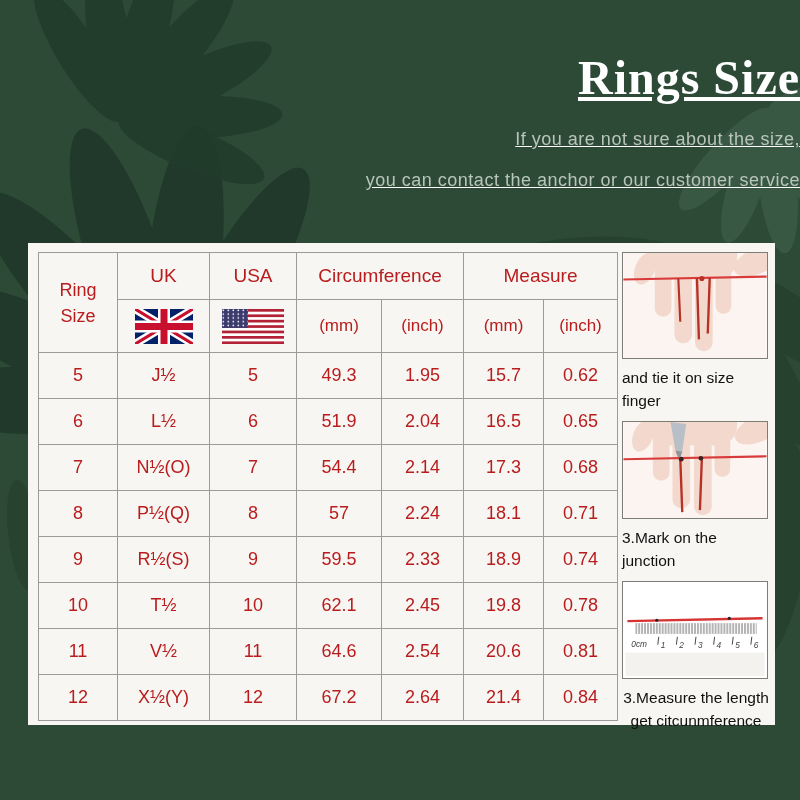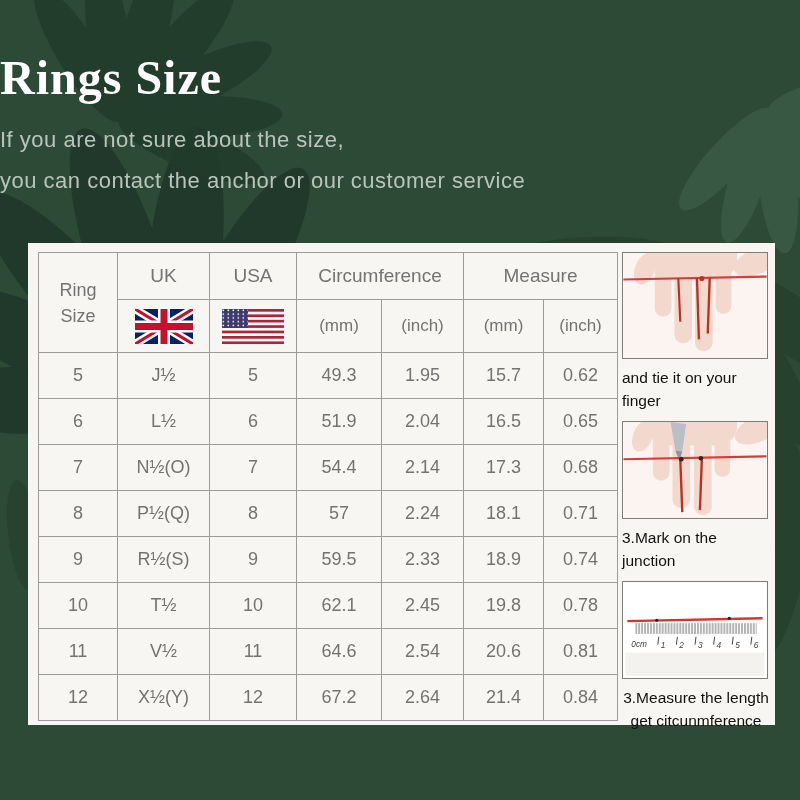--- a/index.html
+++ b/index.html
@@ -2,35 +2,35 @@
 <html><head>
 <meta charset="utf-8">
 <style>
   html,body{margin:0;padding:0;}
   body{
     width:800px;height:800px;position:relative;overflow:hidden;
     background:#2d4a37;
     font-family:"Liberation Sans","DejaVu Sans",sans-serif;
   }
   .leaves{position:absolute;left:0;top:0;width:800px;height:800px;}
-  .hero{position:absolute;left:0;top:0;width:800px;text-align:left;color:#fff;}
+  .hero{position:absolute;left:0;top:0;width:800px;text-align:right;color:#fff;text-decoration:underline;}
   .hero-title{
     margin-top:50px;
     font-family:"Liberation Serif","DejaVu Serif",serif;
     font-size:48px;font-weight:700;letter-spacing:1px;color:#ffffff;
   }
-  .hero-sub{margin-top:14px;font-size:22px;line-height:41px;color:#b9c4ba;letter-spacing:.5px;}
+  .hero-sub{margin-top:14px;font-size:18px;line-height:41px;color:#b9c4ba;letter-spacing:.5px;}
   .panel{
     position:absolute;left:28px;top:243px;width:747px;height:482px;
     background:#f7f6f3;
   }
   table.sizes{
     position:absolute;left:10px;top:9px;
     border-collapse:collapse;table-layout:fixed;
-    font-size:18px;color:#737373;
+    font-size:18px;color:#b91c1c;
   }
   table.sizes th,table.sizes td{
     border:1px solid #9b9b9b;text-align:center;vertical-align:middle;
     font-weight:400;padding:0;
   }
   .c-ring{width:79px}.c-uk{width:92px}.c-usa{width:87px}
   .c-cmm{width:85px}.c-cin{width:82px}.c-dmm{width:80px}.c-din{width:74px}
   tr.hr1 th{height:46px;font-size:19px;}
   tr.hr2 th{height:52px;font-size:17px;margin-left:15px;}
   tbody td{height:45px;}
@@ -224,21 +224,21 @@
         <rect x="73" y="12" width="18" height="88" rx="9"></rect>
         <rect x="94" y="10" width="16" height="52" rx="8"></rect>
       </g>
       <line x1="0" y1="27" x2="146" y2="24" stroke="#d93b3b" stroke-width="2.2"></line>
       <path d="M75,26 L77,88" stroke="#b63227" stroke-width="2.4" fill="none"></path>
       <path d="M88,25 L86,82" stroke="#b63227" stroke-width="2.4" fill="none"></path>
       <path d="M56,26 L58,70" stroke="#b63227" stroke-width="2.2" fill="none"></path>
       <circle cx="80" cy="26" r="2.6" fill="#b63227"></circle>
     </svg>
     <div class="step-text">
-      <div>and tie it on your finger</div>
+      <div>and tie it on size finger</div>
     </div>
 
     <svg class="step-img" width="146" height="98" viewBox="0 0 146 98">
       <rect width="146" height="98" fill="#fcf4f0"></rect>
       <g fill="#f3d9cd">
         <ellipse cx="138" cy="7" rx="26" ry="13" transform="rotate(-24 138 7)"></ellipse>
         <rect x="26" y="-26" width="90" height="50" rx="20"></rect>
         <ellipse cx="20" cy="14" rx="10" ry="17" transform="rotate(22 20 14)"></ellipse>
         <rect x="30" y="8" width="17" height="52" rx="8.5"></rect>
         <rect x="50" y="10" width="18" height="78" rx="9"></rect>

